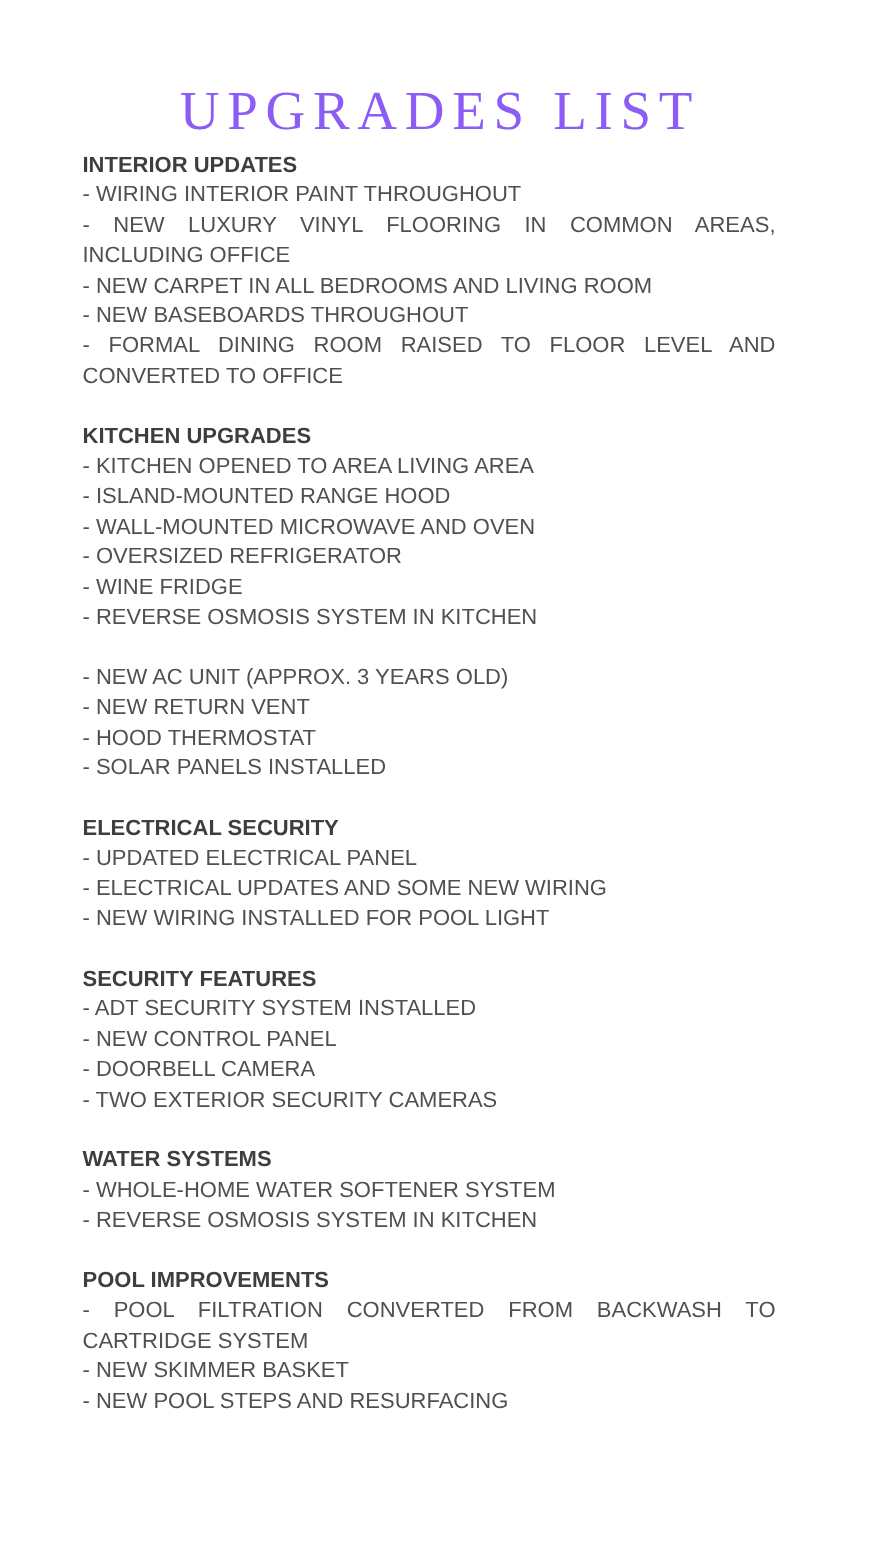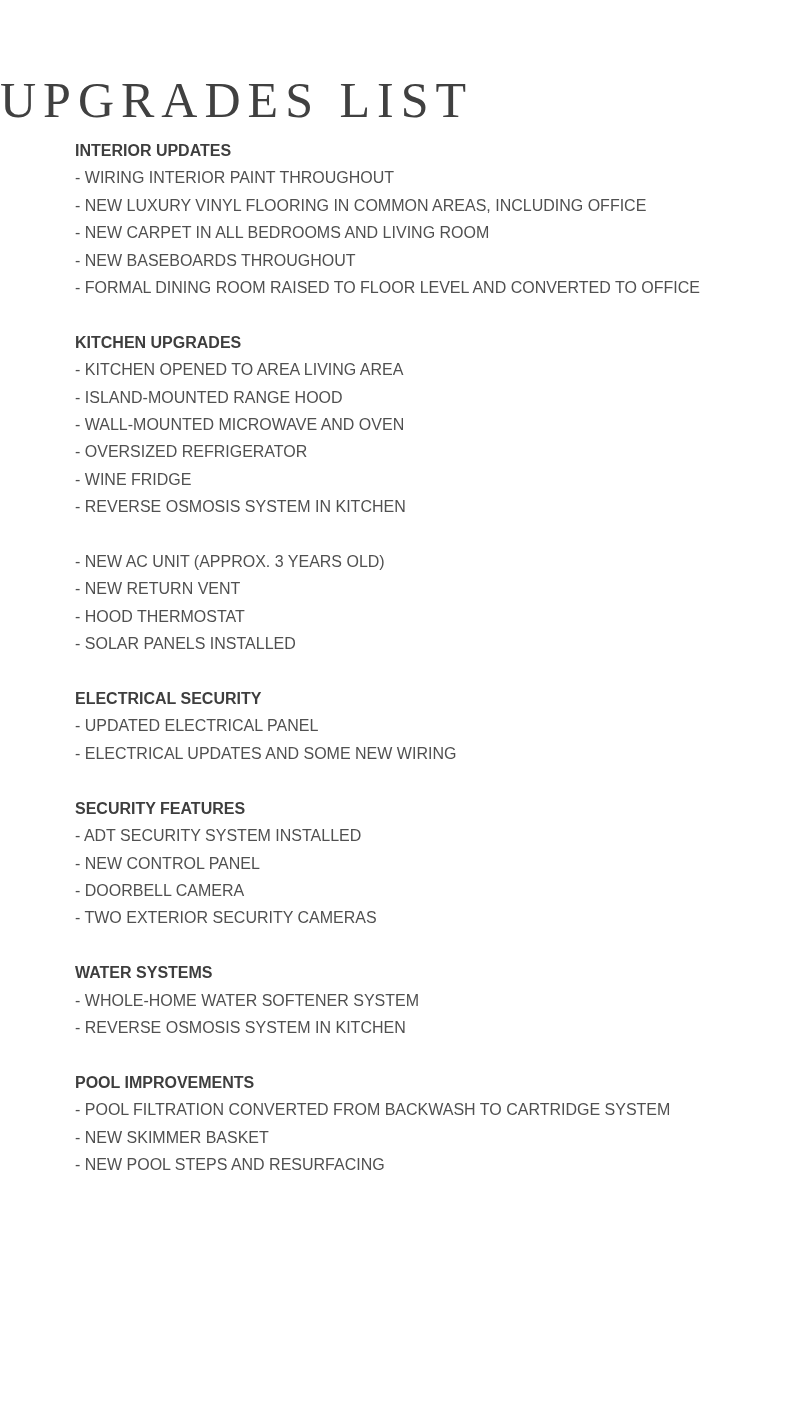--- a/index.html
+++ b/index.html
@@ -1,27 +1,27 @@
 <!DOCTYPE html>
 <html><head>
   <meta charset="utf-8">
   <style>
     html, body { margin: 0; padding: 0; background: #ffffff; }
     body { width: 800px; height: 1423px; position: relative; overflow: hidden; }
     .title {
       position: absolute; left: 0; top: 70px; width: 800px;
-      text-align: left;
+      text-align: center;
       font-family: "Liberation Serif", "DejaVu Serif", serif;
-      font-size: 50px; letter-spacing: 7px; color: #404040;
+      font-size: 50px; letter-spacing: 7px; color: #8b5cf6;
       font-weight: normal; line-height: 60px; margin: 0;
     }
     .content {
       position: absolute; left: 75px; top: 137px; width: 630px;
       font-family: "Liberation Sans", "DejaVu Sans", sans-serif;
-      font-size: 16px; line-height: 27.4px; color: #505050;
+      font-size: 20px; line-height: 27.4px; color: #505050;
     }
     .section { margin-bottom: 27.4px; }
     .section-title { font-weight: bold; color: #3e3e3e; margin: 0; }
     .item { margin: 0; text-align: justify; text-align-last: left; }
   </style>
 </head>
 <body>
 
 <h1 class="title">UPGRADES LIST</h1>
 
@@ -50,20 +50,21 @@
     <p class="item">- NEW AC UNIT (APPROX. 3 YEARS OLD)</p>
     <p class="item">- NEW RETURN VENT</p>
     <p class="item">- HOOD THERMOSTAT</p>
     <p class="item">- SOLAR PANELS INSTALLED</p>
   </div>
 
   <div class="section">
     <p class="section-title">ELECTRICAL SECURITY</p>
     <p class="item">- UPDATED ELECTRICAL PANEL</p>
     <p class="item">- ELECTRICAL UPDATES AND SOME NEW WIRING</p>
+    <p class="item">- NEW WIRING INSTALLED FOR POOL LIGHT</p>
   </div>
 
   <div class="section">
     <p class="section-title">SECURITY FEATURES</p>
     <p class="item">- ADT SECURITY SYSTEM INSTALLED</p>
     <p class="item">- NEW CONTROL PANEL</p>
     <p class="item">- DOORBELL CAMERA</p>
     <p class="item">- TWO EXTERIOR SECURITY CAMERAS</p>
   </div>
 

